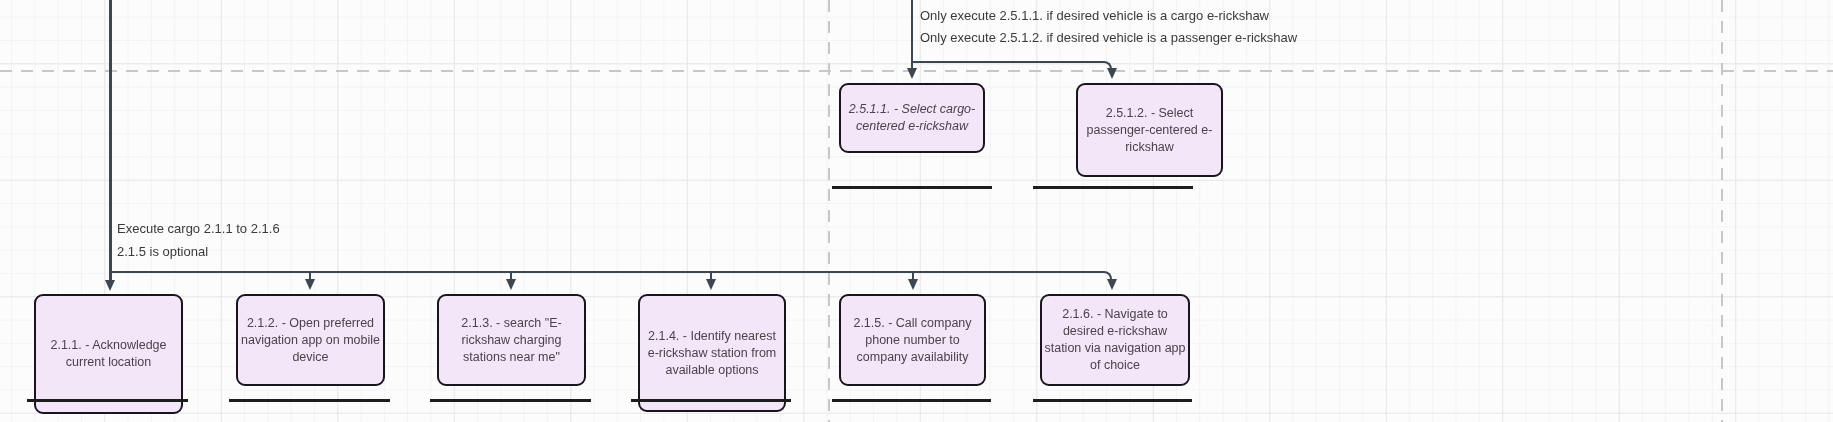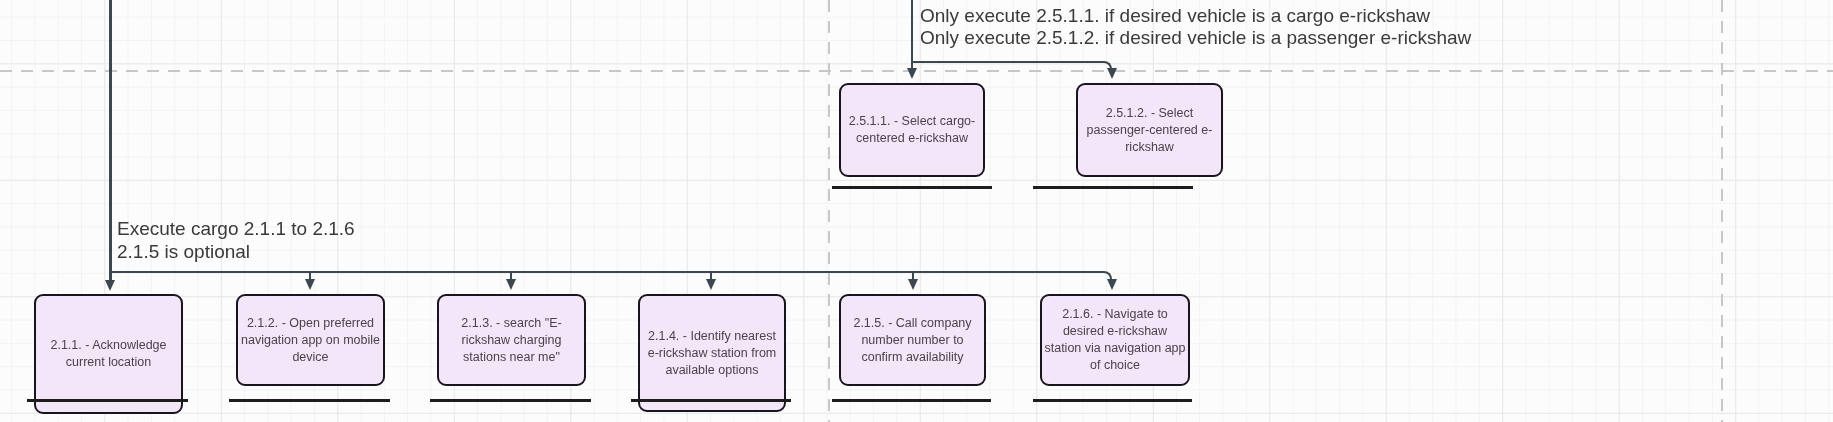--- a/index.html
+++ b/index.html
@@ -62,21 +62,21 @@
     line-height: 1.36;
     padding: 3px 1px;
     overflow: visible;
   }
   .box-underline { position: absolute; height: 2.5px; background: #1d1d1d; }
 
   
   .note {
     position: absolute;
     color: #3a3a3a;
-    font-size: 19px;
+    font-size: 13px;
     line-height: 21.5px;
     white-space: pre-line;
   }
 </style>
 </head>
 <body>
 
 <div class="canvas">
 
   <div class="guide-h"></div>
@@ -99,30 +99,30 @@
   <div class="arrow-down" style="left:505.5px; top:279px;"></div>
   <div class="arrow-down" style="left:705.5px; top:279px;"></div>
   <div class="arrow-down" style="left:907.5px; top:279px;"></div>
   <div class="arrow-down" style="left:1106.5px; top:279px;"></div>
 
   <div class="note" style="left:920px; top:5px;">Only execute 2.5.1.1. if desired vehicle is a cargo e-rickshaw
 Only execute 2.5.1.2. if desired vehicle is a passenger e-rickshaw</div>
   <div class="note" style="left:117px; top:218px; line-height:22.5px;">Execute cargo 2.1.1 to 2.1.6
 2.1.5 is optional</div>
 
-  <div class="task-box" style="left:839px; top:83px; width:146px; height:94px;">2.5.1.1. - Select cargo-centered e-rickshaw</div>
+  <div class="task-box" style="left:839px; top:83px; width:146px; height:70px;font-style:italic;">2.5.1.1. - Select cargo-centered e-rickshaw</div>
   <div class="task-box" style="left:1040px; top:83px; width:147px; height:94px;margin-left:36px;">2.5.1.2. - Select passenger-centered e-rickshaw</div>
   <div class="box-underline" style="left:832px; top:186px; width:160px;"></div>
   <div class="box-underline" style="left:1033px; top:186px; width:160px;"></div>
 
   <div class="task-box" style="left:34px;  top:294px; width:149px; height:120px;">2.1.1. - Acknowledge current location</div>
   <div class="task-box" style="left:236px; top:294px; width:149px; height:92px;text-align:center;">2.1.2. - Open preferred navigation app on mobile device</div>
   <div class="task-box" style="left:437px; top:294px; width:149px; height:92px;">2.1.3. - search "E-rickshaw charging stations near me"</div>
   <div class="task-box" style="left:638px; top:294px; width:148px; height:118px;">2.1.4. - Identify nearest e-rickshaw station from available options</div>
-  <div class="task-box" style="left:839px; top:294px; width:147px; height:92px;">2.1.5. - Call company number number to confirm availability</div>
+  <div class="task-box" style="left:839px; top:294px; width:147px; height:92px;">2.1.5. - Call company phone number to company availability</div>
   <div class="task-box" style="left:1040px; top:294px; width:150px; height:92px;">2.1.6. - Navigate to desired e-rickshaw station via navigation app of choice</div>
   <div class="box-underline" style="left:27px;   top:399px; width:161px;"></div>
   <div class="box-underline" style="left:229px;  top:399px; width:161px;"></div>
   <div class="box-underline" style="left:430px;  top:399px; width:161px;"></div>
   <div class="box-underline" style="left:631px;  top:399px; width:160px;"></div>
   <div class="box-underline" style="left:832px;  top:399px; width:159px;"></div>
   <div class="box-underline" style="left:1033px; top:399px; width:159px;"></div>
 
 </div>
 

